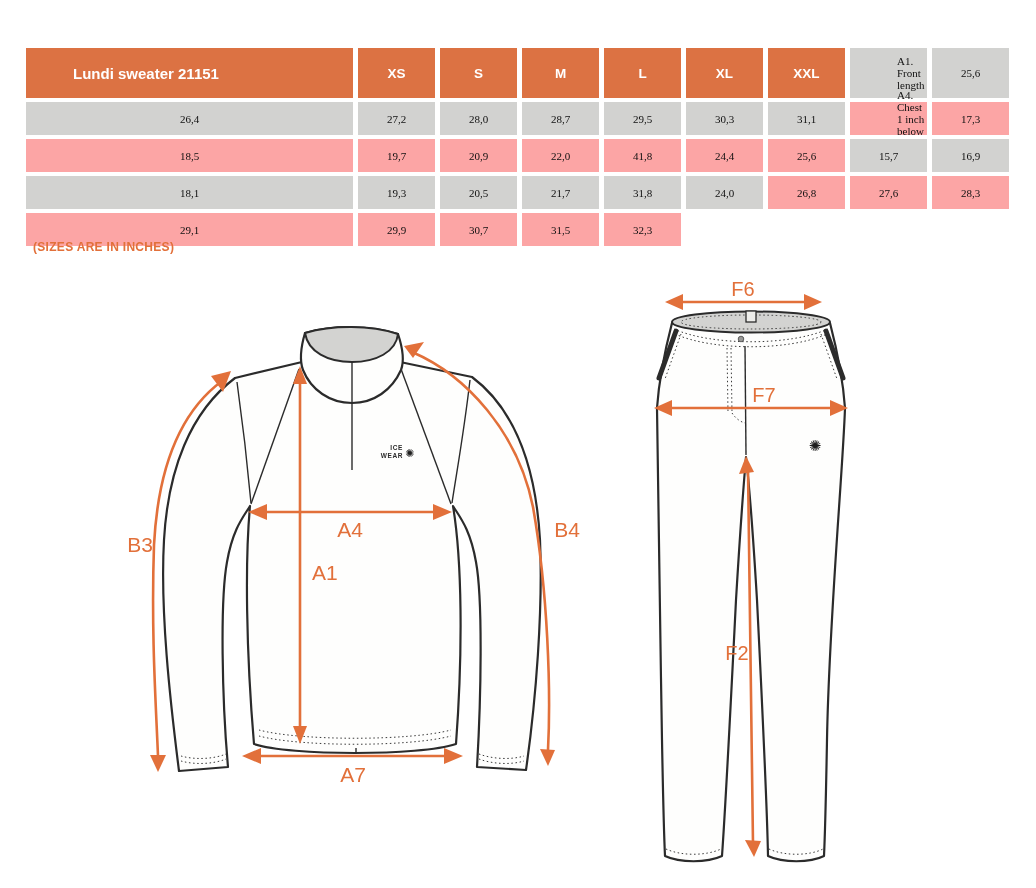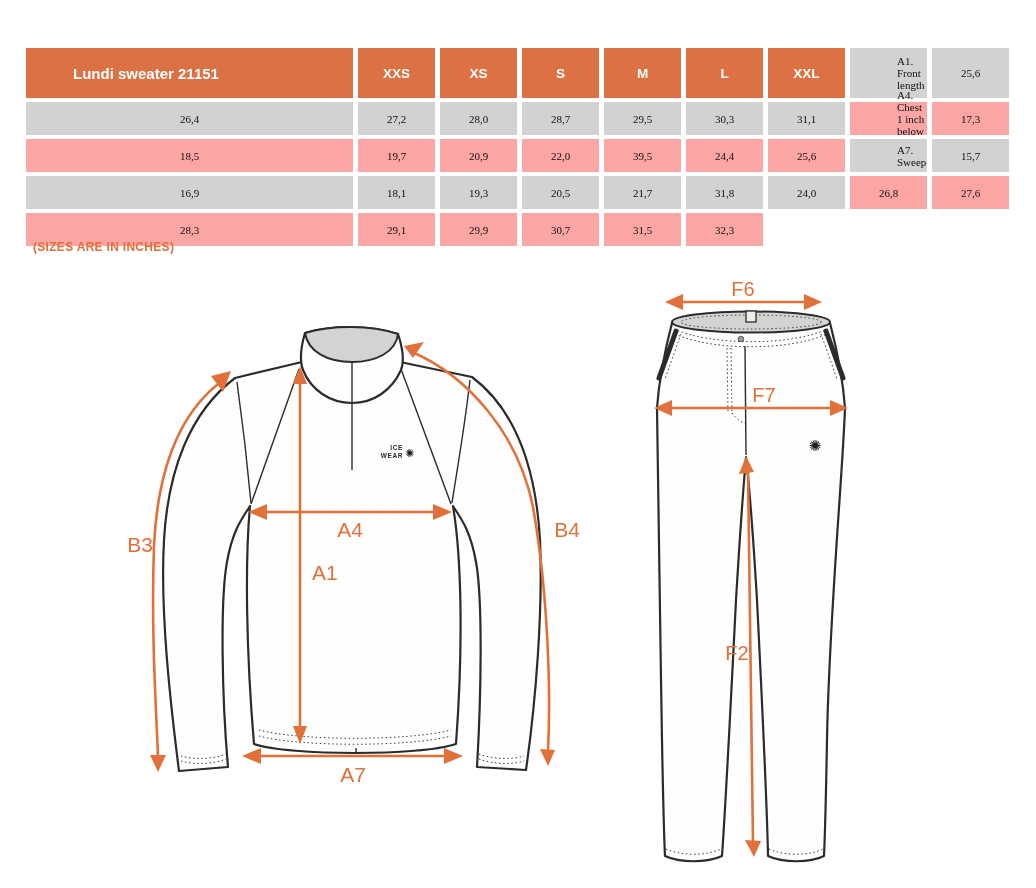--- a/index.html
+++ b/index.html
@@ -47,48 +47,47 @@
   .logo-txt{ font-family:"Liberation Sans",sans-serif; font-weight:bold; font-size:6.5px; fill:#2b2b2b; letter-spacing:.6px; }
   .mark{ font-family:"DejaVu Sans",sans-serif; fill:#1d1d1d; }
 </style>
 </head>
 <body>
 
 <div class="canvas">
 
   <div class="size-table">
     <div class="th first">Lundi sweater 21151</div>
-    <div class="th">XXS</div>
     <div class="th">XS</div>
     <div class="th">S</div>
     <div class="th">M</div>
     <div class="th">L</div>
+    <div class="th">XL</div>
     <div class="th">XXL</div>
 
     <div class="td label dark">A1. Front length</div>
     <div class="td dark">25,6</div>
     <div class="td dark">26,4</div>
     <div class="td dark">27,2</div>
     <div class="td dark">28,0</div>
     <div class="td dark">28,7</div>
     <div class="td dark">29,5</div>
     <div class="td dark">30,3</div>
     <div class="td dark">31,1</div>
 
     <div class="td label light">A4. Chest 1 inch below armpit</div>
     <div class="td light">17,3</div>
     <div class="td light">18,5</div>
     <div class="td light">19,7</div>
     <div class="td light">20,9</div>
     <div class="td light">22,0</div>
-    <div class="td light">39,5</div>
+    <div class="td light">41,8</div>
     <div class="td light">24,4</div>
     <div class="td light">25,6</div>
 
-    <div class="td label dark">A7. Sweep</div>
     <div class="td dark">15,7</div>
     <div class="td dark">16,9</div>
     <div class="td dark">18,1</div>
     <div class="td dark">19,3</div>
     <div class="td dark">20,5</div>
     <div class="td dark">21,7</div>
     <div class="td dark">31,8</div>
     <div class="td dark">24,0</div>
 
     <div class="td light">26,8</div>

